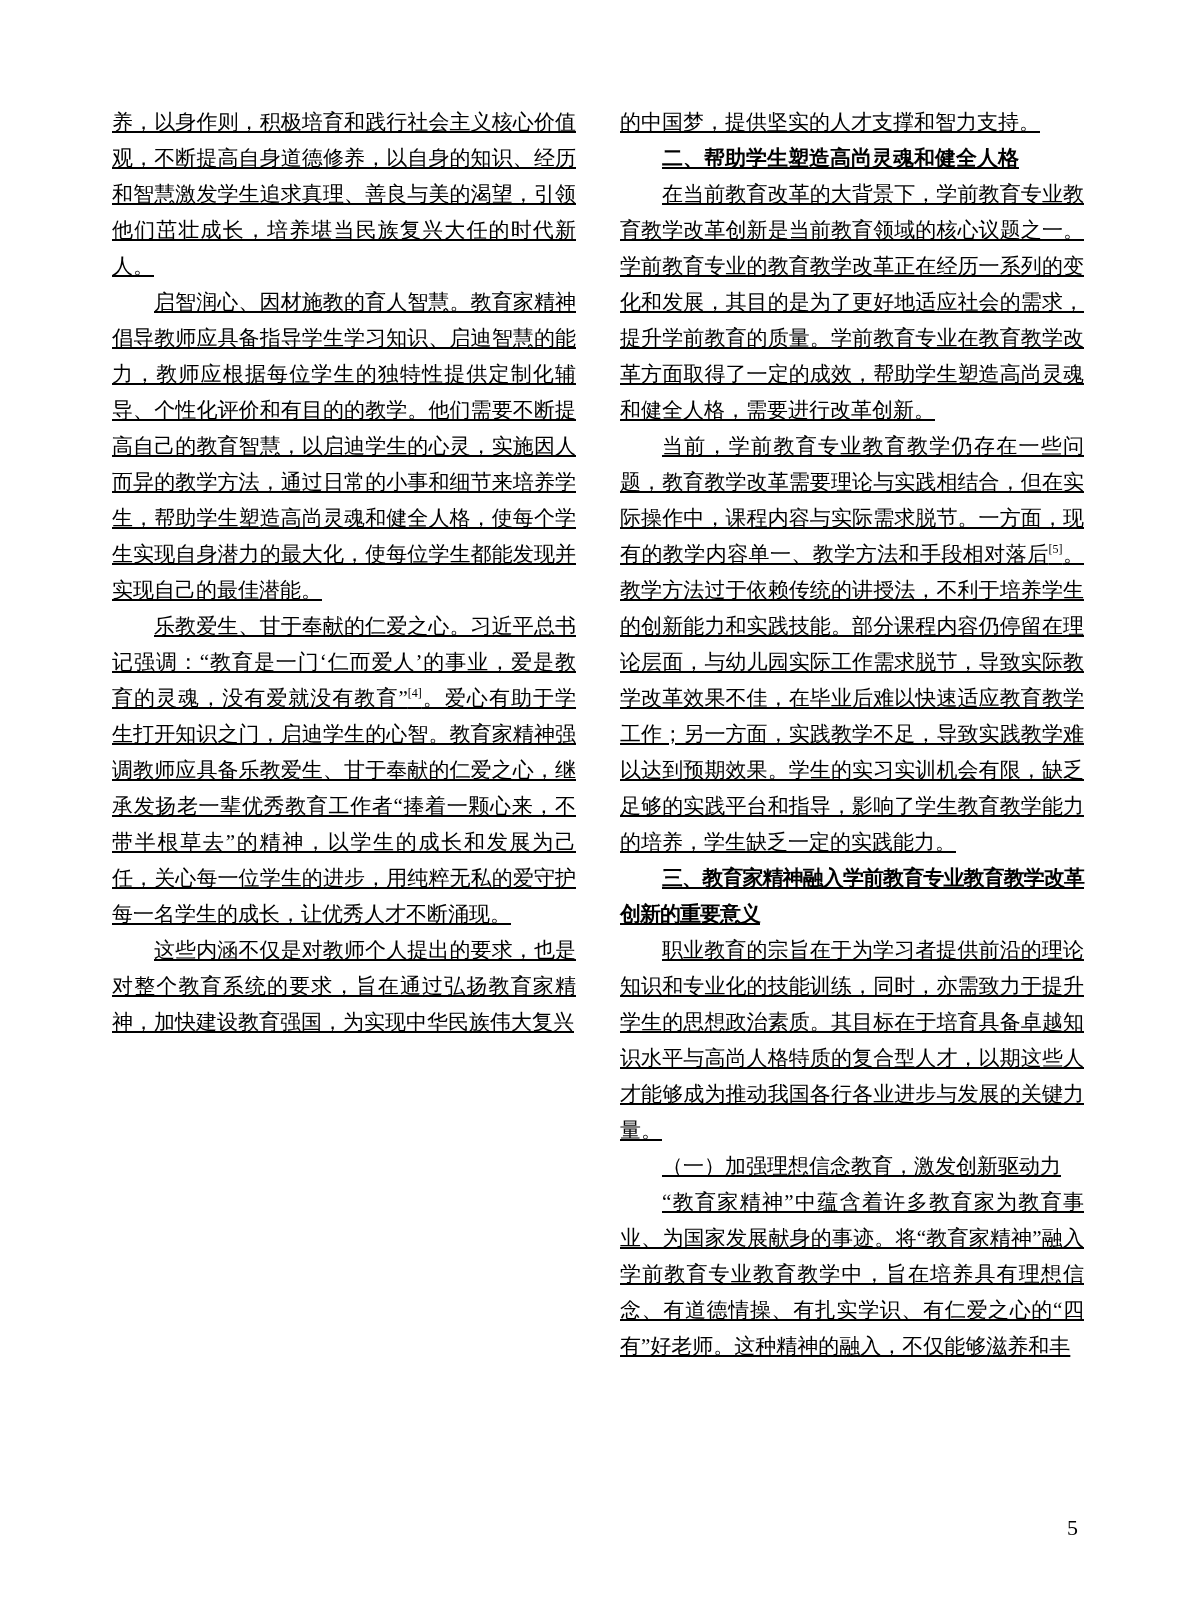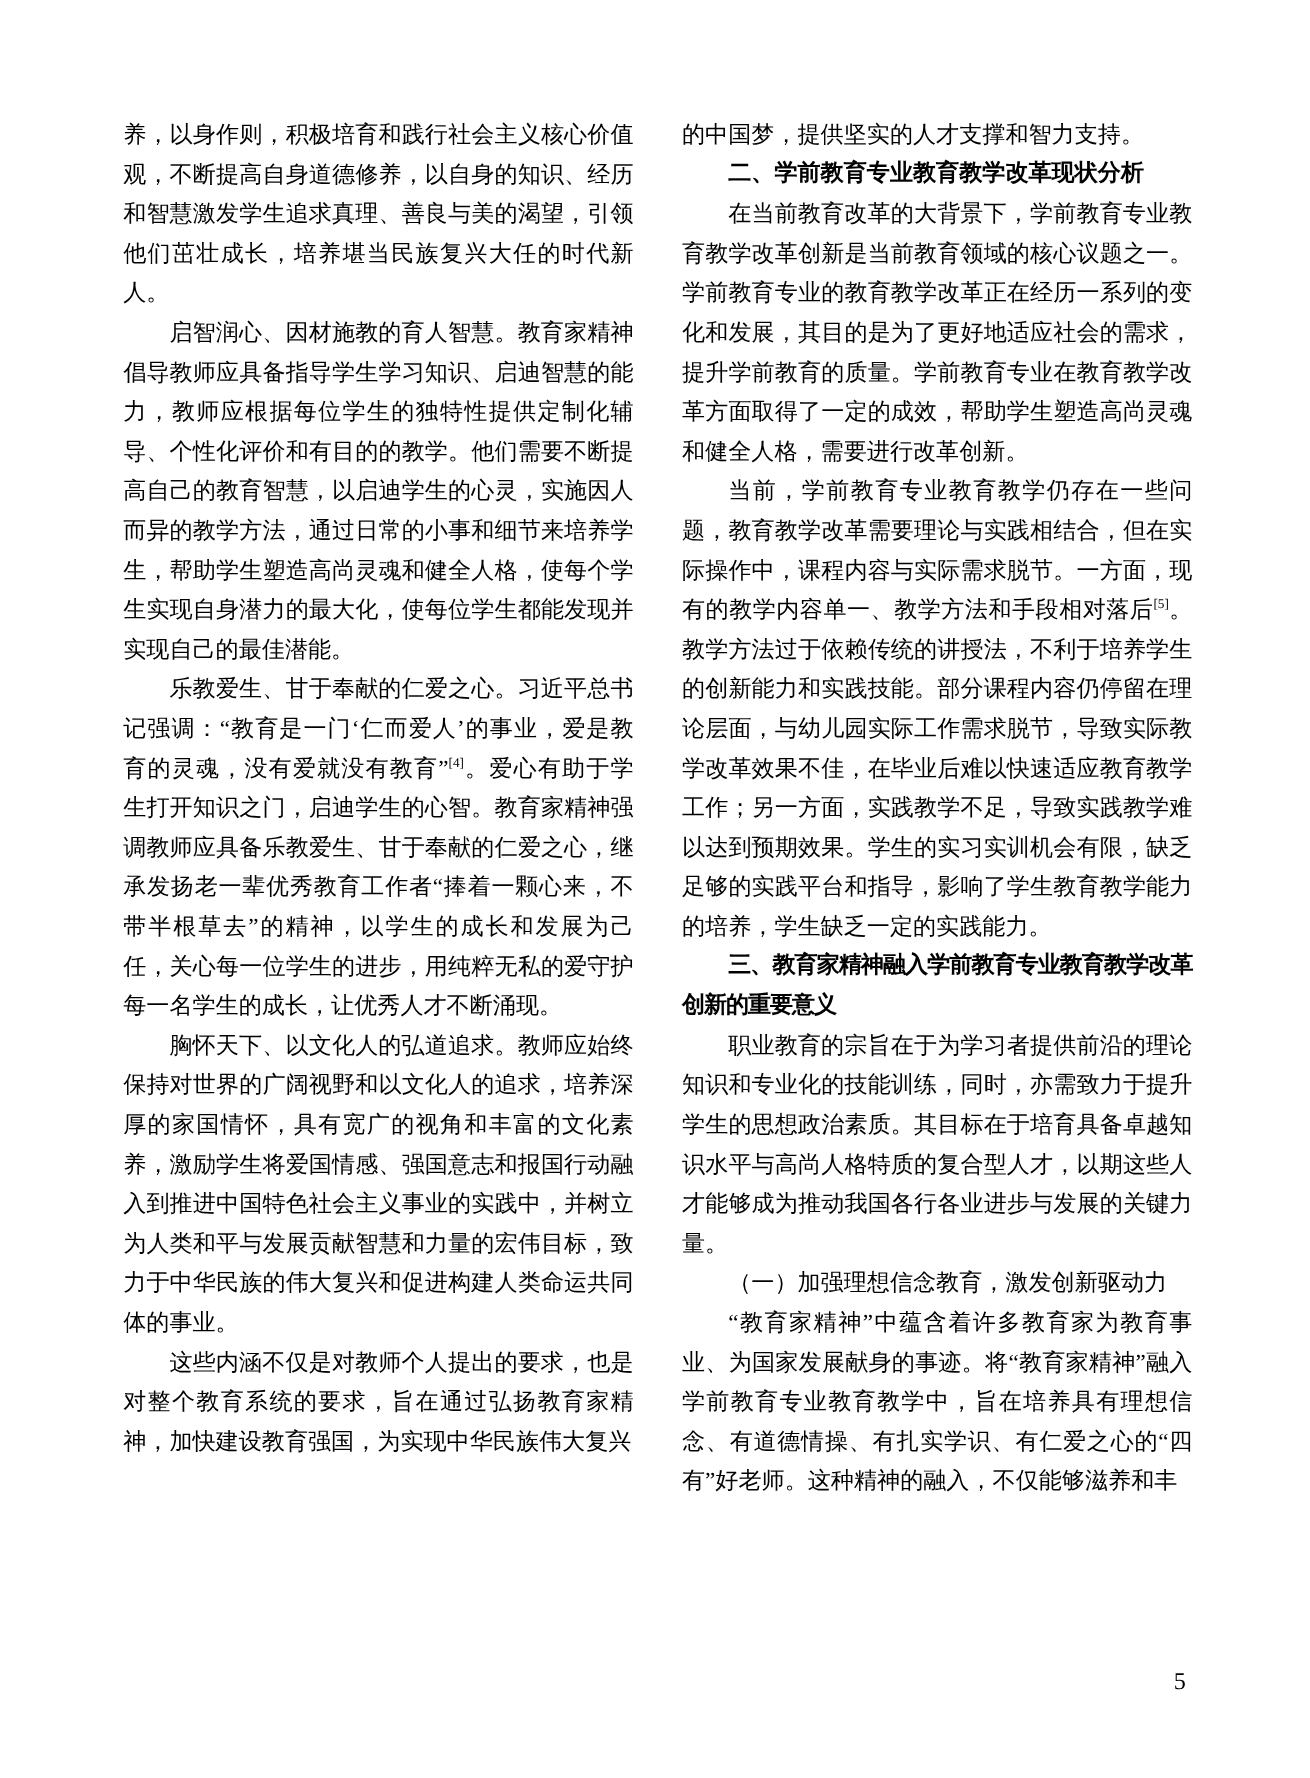--- a/index.html
+++ b/index.html
@@ -19,20 +19,21 @@
     overflow: hidden;
   }
   .columns {
     display: flex;
     gap: 44px;
     padding: 104px 0 0 112px;
   }
   .column {
     width: 464px;
     flex: 0 0 464px;
+    text-decoration: underline;
   }
   .column p {
     margin: 0;
     text-align: justify;
     text-justify: inter-ideograph;
     text-indent: 2em;
   }
   .column p.cont {
     text-indent: 0;
   }
@@ -59,27 +60,26 @@
 </head>
 <body>
 
 <div class="page">
   <div class="columns">
 
     <div class="column">
       <p class="cont">养，以身作则，积极培育和践行社会主义核心价值观，不断提高自身道德修养，以自身的知识、经历和智慧激发学生追求真理、善良与美的渴望，引领他们茁壮成长，培养堪当民族复兴大任的时代新人。</p>
       <p>启智润心、因材施教的育人智慧。教育家精神倡导教师应具备指导学生学习知识、启迪智慧的能力，教师应根据每位学生的独特性提供定制化辅导、个性化评价和有目的的教学。他们需要不断提高自己的教育智慧，以启迪学生的心灵，实施因人而异的教学方法，通过日常的小事和细节来培养学生，帮助学生塑造高尚灵魂和健全人格，使每个学生实现自身潜力的最大化，使每位学生都能发现并实现自己的最佳潜能。</p>
       <p><span>乐教爱生、甘于奉献的仁爱之心。习近平总书记强调：“教育是一门‘仁而爱人’的事业，爱是教育的灵魂，没有爱就没有教育”</span><sup class="cite">[4]</sup><span>。爱心有助于学生打开知识之门，启迪学生的心智。教育家精神强调教师应具备乐教爱生、甘于奉献的仁爱之心，继承发扬老一辈优秀教育工作者“捧着一颗心来，不带半根草去”的精神，以学生的成长和发展为己任，关心每一位学生的进步，用纯粹无私的爱守护每一名学生的成长，让优秀人才不断涌现。</span></p>
-      <p>胸怀天下、以文化人的弘道追求。教师应始终保持对世界的广阔视野和以文化人的追求，培养深厚的家国情怀，具有宽广的视角和丰富的文化素养，激励学生将爱国情感、强国意志和报国行动融入到推进中国特色社会主义事业的实践中，并树立为人类和平与发展贡献智慧和力量的宏伟目标，致力于中华民族的伟大复兴和促进构建人类命运共同体的事业。</p>
       <p>这些内涵不仅是对教师个人提出的要求，也是对整个教育系统的要求，旨在通过弘扬教育家精神，加快建设教育强国，为实现中华民族伟大复兴</p>
     </div>
 
     <div class="column">
       <p class="cont">的中国梦，提供坚实的人才支撑和智力支持。</p>
-      <p class="heading">二、学前教育专业教育教学改革现状分析</p>
+      <p class="heading">二、帮助学生塑造高尚灵魂和健全人格</p>
       <p>在当前教育改革的大背景下，学前教育专业教育教学改革创新是当前教育领域的核心议题之一。学前教育专业的教育教学改革正在经历一系列的变化和发展，其目的是为了更好地适应社会的需求，提升学前教育的质量。学前教育专业在教育教学改革方面取得了一定的成效，帮助学生塑造高尚灵魂和健全人格，需要进行改革创新。</p>
       <p><span>当前，学前教育专业教育教学仍存在一些问题，教育教学改革需要理论与实践相结合，但在实际操作中，课程内容与实际需求脱节。一方面，现有的教学内容单一、教学方法和手段相对落后</span><sup class="cite">[5]</sup><span>。教学方法过于依赖传统的讲授法，不利于培养学生的创新能力和实践技能。部分课程内容仍停留在理论层面，与幼儿园实际工作需求脱节，导致实际教学改革效果不佳，在毕业后难以快速适应教育教学工作；另一方面，实践教学不足，导致实践教学难以达到预期效果。学生的实习实训机会有限，缺乏足够的实践平台和指导，影响了学生教育教学能力的培养，学生缺乏一定的实践能力。</span></p>
       <p class="heading heading-tight">三、教育家精神融入学前教育专业教育教学改革创新的重要意义</p>
       <p>职业教育的宗旨在于为学习者提供前沿的理论知识和专业化的技能训练，同时，亦需致力于提升学生的思想政治素质。其目标在于培育具备卓越知识水平与高尚人格特质的复合型人才，以期这些人才能够成为推动我国各行各业进步与发展的关键力量。</p>
       <p>（一）加强理想信念教育，激发创新驱动力</p>
       <p>“教育家精神”中蕴含着许多教育家为教育事业、为国家发展献身的事迹。将“教育家精神”融入学前教育专业教育教学中，旨在培养具有理想信念、有道德情操、有扎实学识、有仁爱之心的“四有”好老师。这种精神的融入，不仅能够滋养和丰</p>
     </div>
 
   </div>
 

